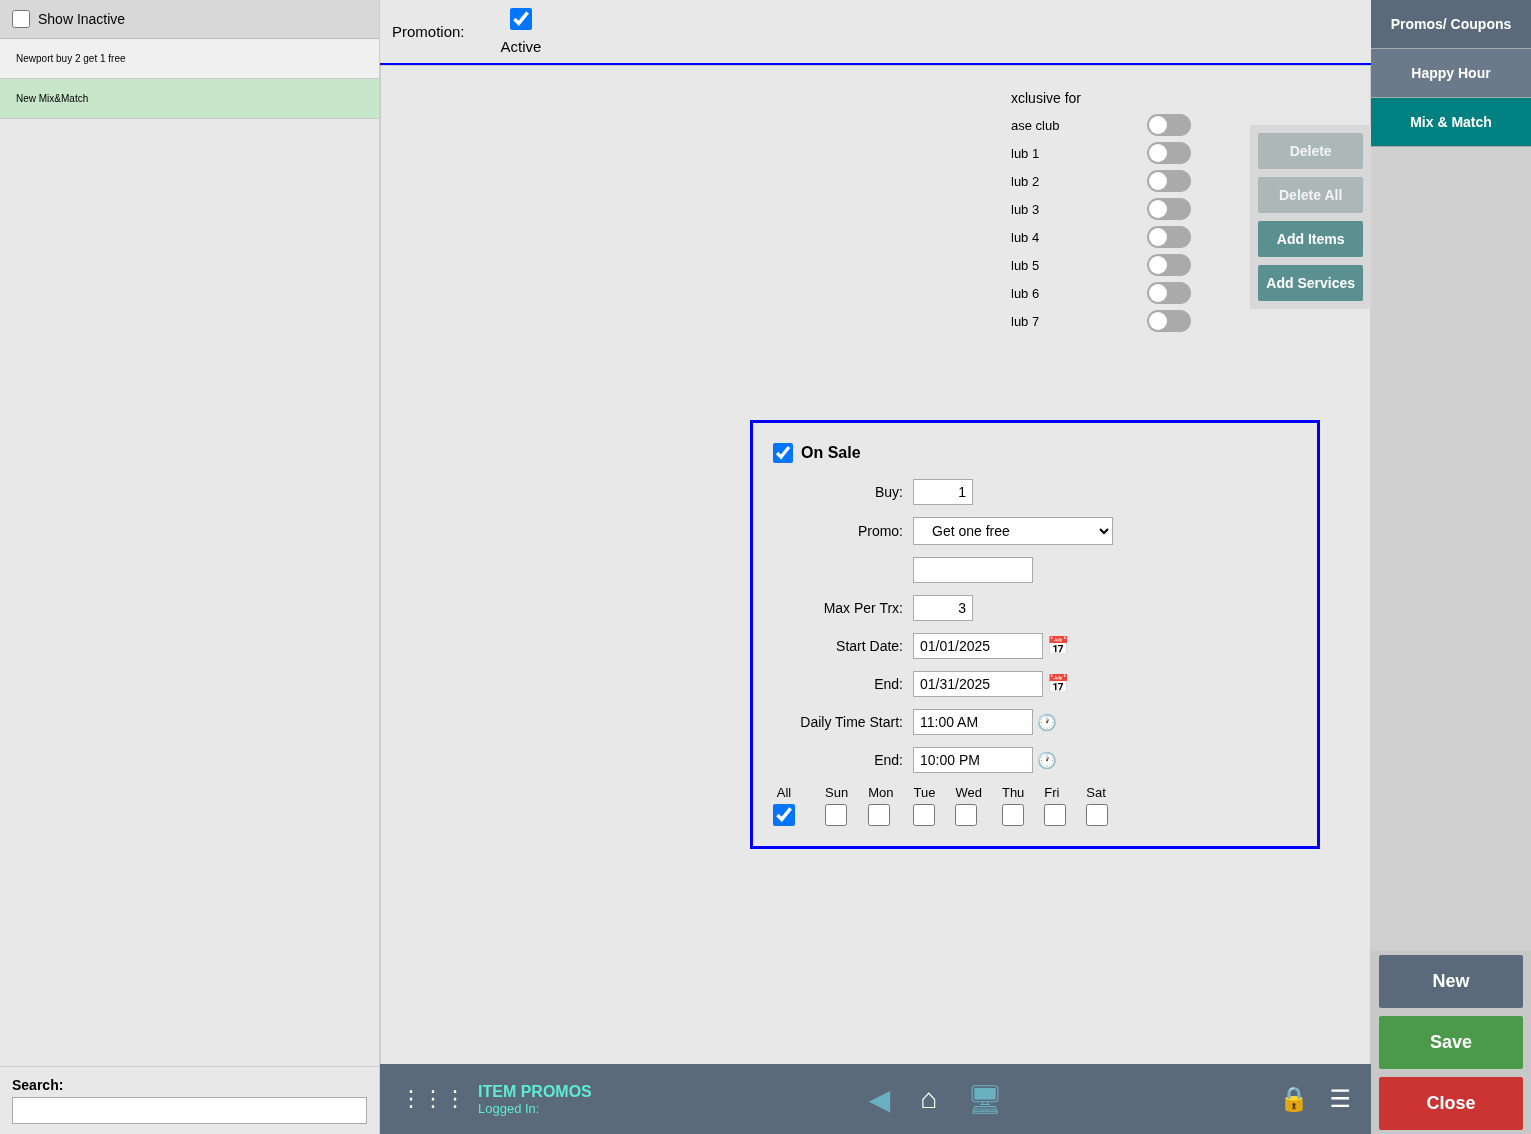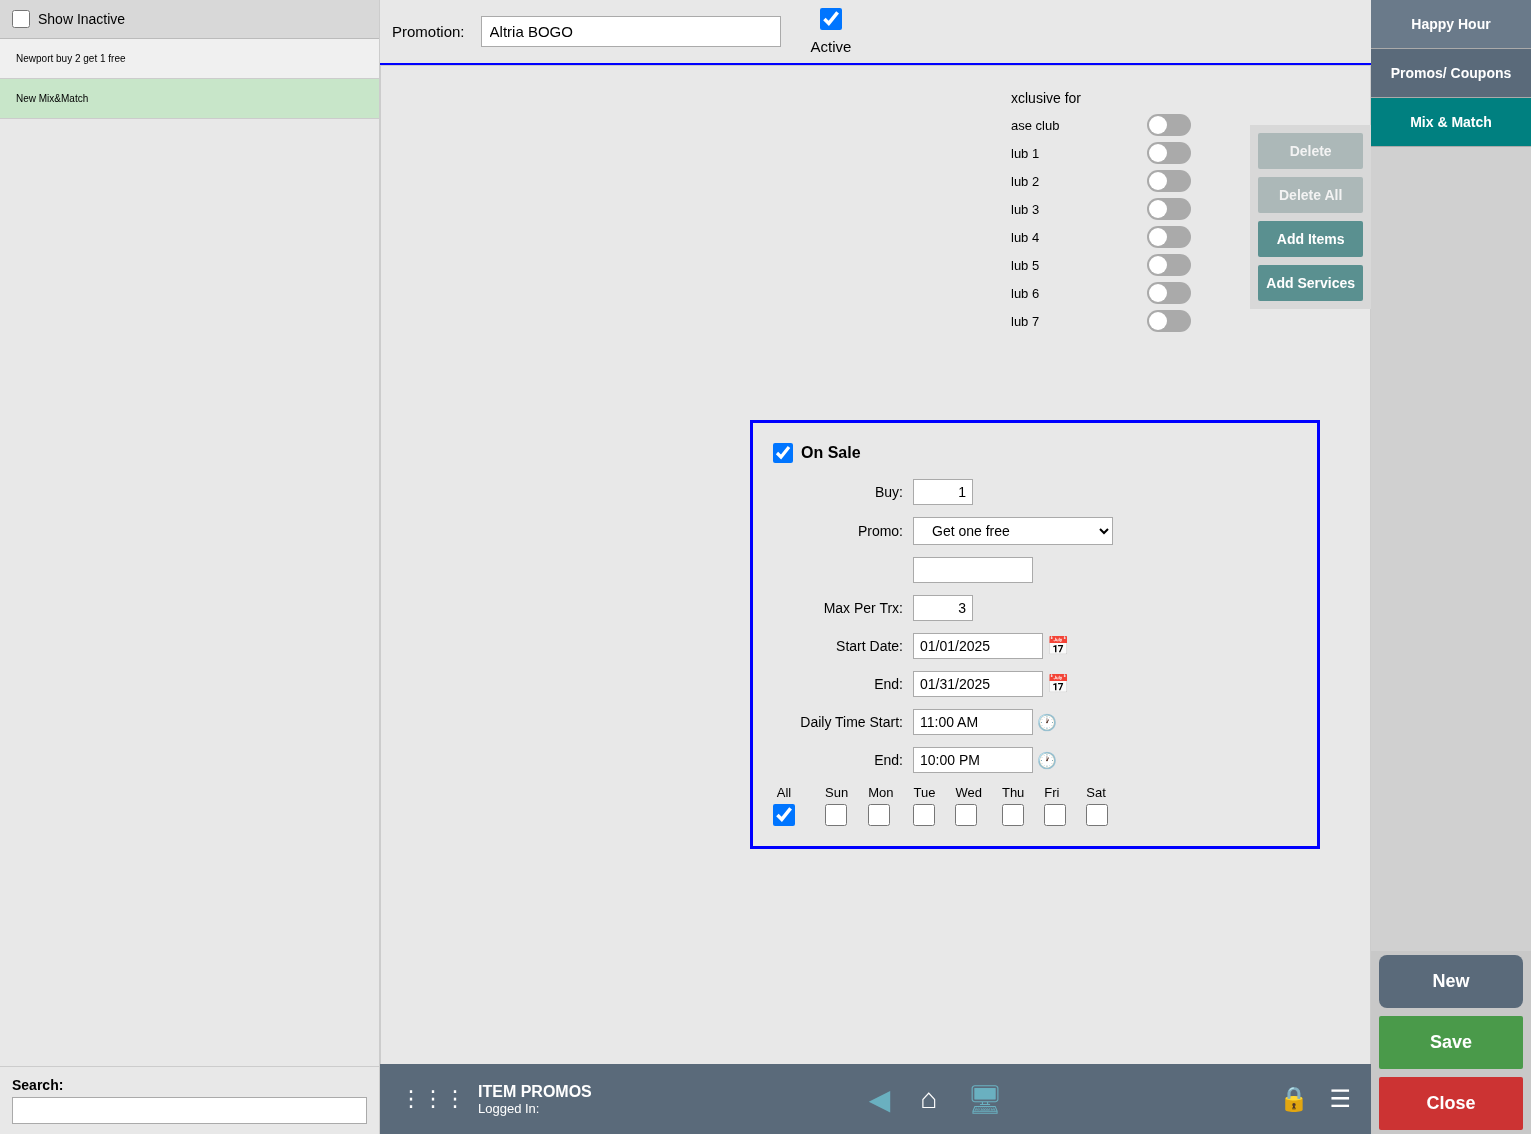--- a/index.html
+++ b/index.html
@@ -70,29 +70,29 @@
     .day-checkbox { width: 22px; height: 22px; }
     .all-section { display: flex; flex-direction: column; align-items: center; gap: 4px; font-size: 13px; margin-right: 10px; }
 
     
     .right-sidebar { width: 160px; display: flex; flex-direction: column; background: #c8c8c8; }
     .sidebar-tab { padding: 16px 10px; text-align: center; font-size: 14px; font-weight: bold; color: white; cursor: pointer; border-bottom: 1px solid #aaa; }
     .sidebar-tab.promos { background: #5a6a7a; }
     .sidebar-tab.happy-hour { background: #6a7a8a; }
     .sidebar-tab.mix-match { background: #008080; }
     .sidebar-spacer { flex: 1; background: #d0d0d0; }
-    .sidebar-btn-new { padding: 16px; text-align: center; font-size: 18px; font-weight: bold; color: white; background: #5a6a7a; cursor: pointer; margin: 4px 8px; border-radius: 8px; }
+    .sidebar-btn-new { padding: 16px; text-align: center; font-size: 18px; font-weight: bold; color: white; background: #5a6a7a; cursor: pointer; margin: 4px 8px; border-radius: 2px; }
     .sidebar-btn-save { padding: 16px; text-align: center; font-size: 18px; font-weight: bold; color: white; background: #4a9a4a; cursor: pointer; margin: 4px 8px; border-radius: 2px; }
     .sidebar-btn-close { padding: 16px; text-align: center; font-size: 18px; font-weight: bold; color: white; background: #cc3333; cursor: pointer; margin: 4px 8px; border-radius: 2px; }
 
     
     .bottom-bar { position: absolute; bottom: 0; left: 0; right: 0; height: 70px; background: #5a6a7a; display: flex; align-items: center; justify-content: space-between; padding: 0 20px; }
     .bottom-left { display: flex; align-items: center; gap: 12px; }
     .bottom-icon { font-size: 22px; color: white; }
-    .bottom-title { color: #ffffff; }
+    .bottom-title { color: #5eead4; }
     .bottom-title-main { font-size: 16px; font-weight: bold; }
     .bottom-title-sub { font-size: 13px; }
     .bottom-center { display: flex; gap: 30px; }
     .bottom-nav-btn { font-size: 28px; color: #6ab0c0; cursor: pointer; }
     .bottom-nav-btn.home { color: white; }
     .bottom-right { display: flex; gap: 20px; }
     .bottom-right-icon { font-size: 24px; color: white; cursor: pointer; }
   </style>
 </head>
 <body>
@@ -115,21 +115,20 @@
     <div class="search-area">
       <label>Search:</label>
       <input type="text" style="">
     </div>
   </div>
 
   <div style="flex:1; display:flex; flex-direction:column; position:relative;">
 
     <div class="top-bar">
       <span class="promotion-label">Promotion:</span>
-      <input type="text" class="promotion-input" value="Altria BOGO" style="">
       <div class="active-section">
         <input type="checkbox" class="active-checkbox" checked="" style="">
         <span class="active-label">Active</span>
       </div>
     </div>
 
     <div style="flex:1; display:flex; position:relative;">
 
       <div class="items-area"></div>
 
@@ -297,21 +296,21 @@
         <span class="bottom-nav-btn">🖥</span>
       </div>
       <div class="bottom-right">
         <span class="bottom-right-icon">🔒</span>
         <span class="bottom-right-icon">☰</span>
       </div>
     </div>
   </div>
 
   <div class="right-sidebar">
+    <div class="sidebar-tab promos">Promos/ Coupons</div>
     <div class="sidebar-tab happy-hour">Happy Hour</div>
-    <div class="sidebar-tab promos">Promos/ Coupons</div>
     <div class="sidebar-tab mix-match">Mix &amp; Match</div>
     <div class="sidebar-spacer"></div>
     <div class="sidebar-btn-new">New</div>
     <div class="sidebar-btn-save">Save</div>
     <div class="sidebar-btn-close">Close</div>
   </div>
 </div>
 
 </body></html>

